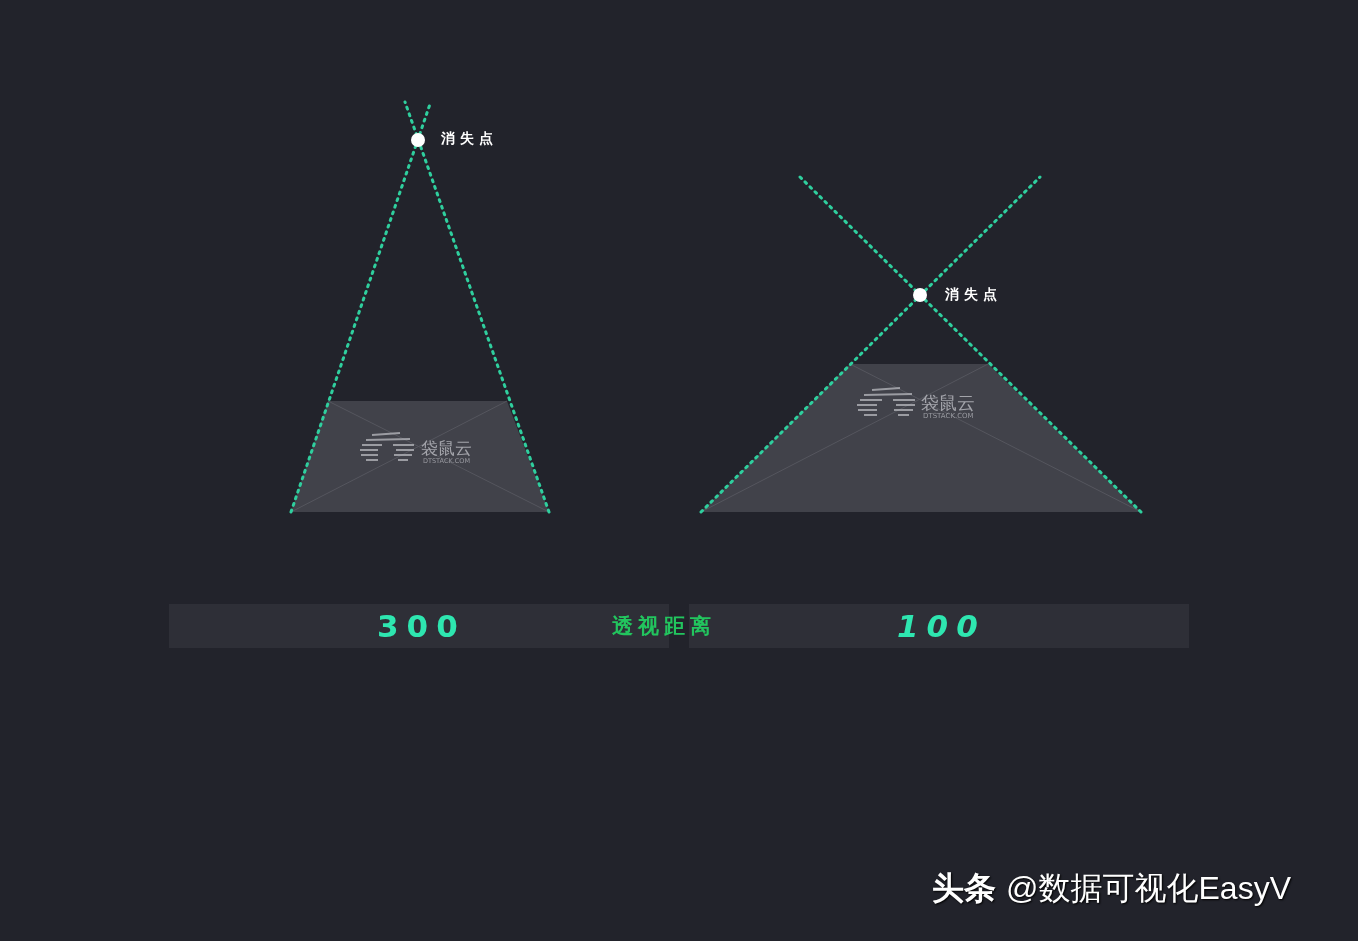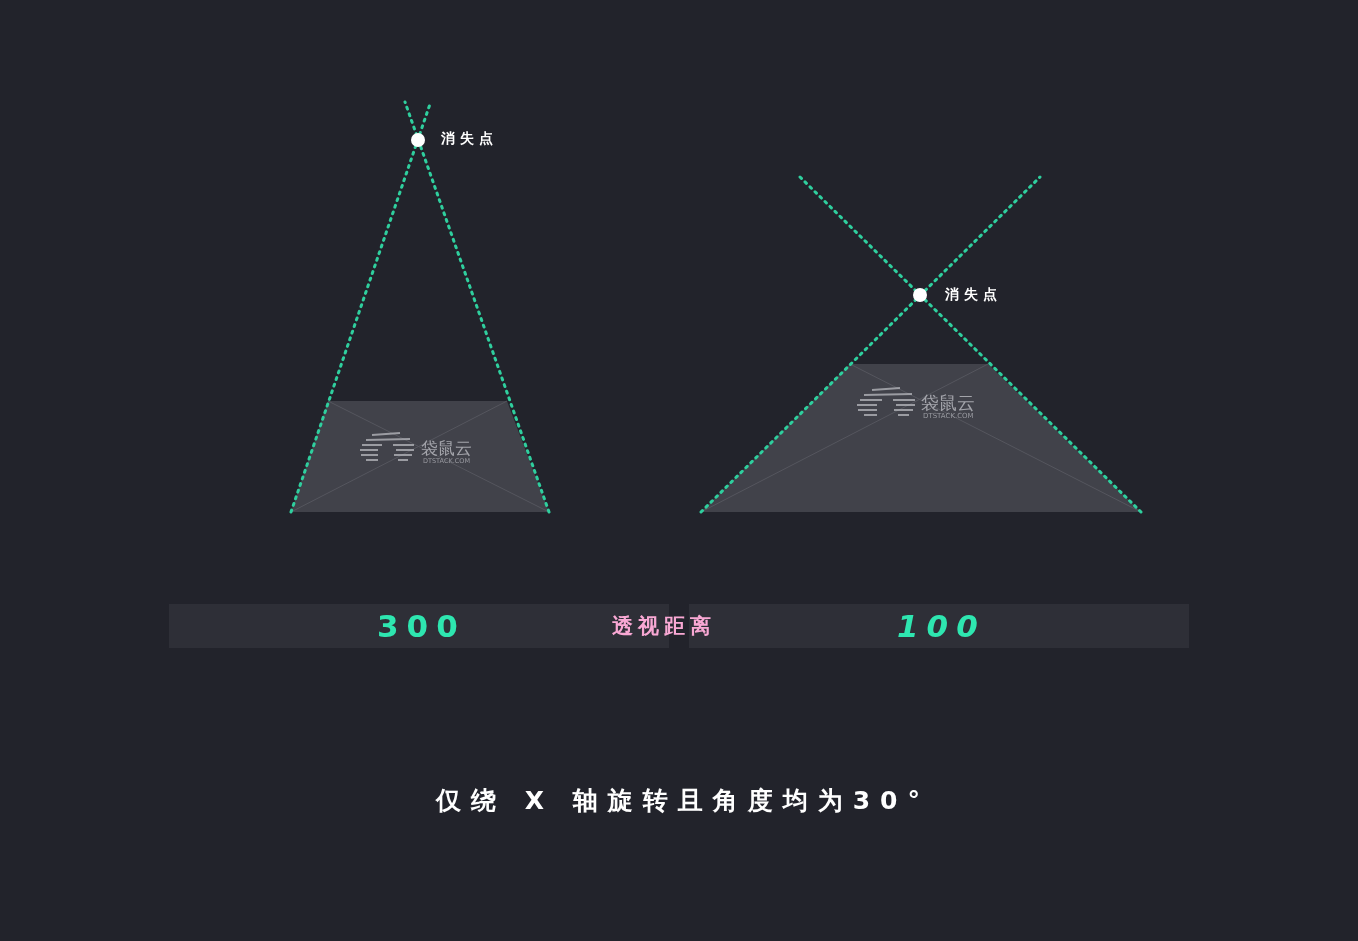--- a/index.html
+++ b/index.html
@@ -18,21 +18,21 @@
   .bar {
     position: absolute; height: 44px; background: #2e2f37;
   }
   .bar-value {
     position: absolute; top: 0; height: 44px; line-height: 44px;
     color: #2ee6b0; font-size: 31px; font-weight: bold; letter-spacing: 8px;
     font-family: "DejaVu Sans", sans-serif;
   }
   .bar-center-label {
     position: absolute; left: 612px; top: 604px; height: 44px; line-height: 44px;
-    color: #f9a8d4; font-size: 21px; font-weight: bold; letter-spacing: 5px;
+    color: #22c55e; font-size: 21px; font-weight: bold; letter-spacing: 5px;
   }
   .caption {
     position: absolute; left: 0; width: 1358px; top: 784px; text-align: center;
     color: #ffffff; font-size: 25px; font-weight: bold; letter-spacing: 10px;
     padding-left: 8px; box-sizing: border-box;
   }
   .watermark {
     position: absolute; left: 932px; top: 872px;
     color: #ffffff; font-size: 32px; line-height: 1;
     text-shadow: 1px 1px 2px #000000;
@@ -104,15 +104,17 @@
   <div class="vp-label" style="left:945px; top:287px;">消失点</div>
 
   <div class="bar" style="left:169px; top:604px; width:500px;">
     <div class="bar-value" style="left:208px;">300</div>
   </div>
   <div class="bar" style="left:689px; top:604px; width:500px;font-style:italic;">
     <div class="bar-value" style="left:208px;">100</div>
   </div>
   <div class="bar-center-label">透视距离</div>
 
-  <div class="caption">仅绕 X 轴旋转且角度均为30°</div>
 
+  <div class="watermark">
+    <span class="wm-brand">头条</span><span>@数据可视化EasyV</span>
+  </div>
 </div>
 
 </body></html>

